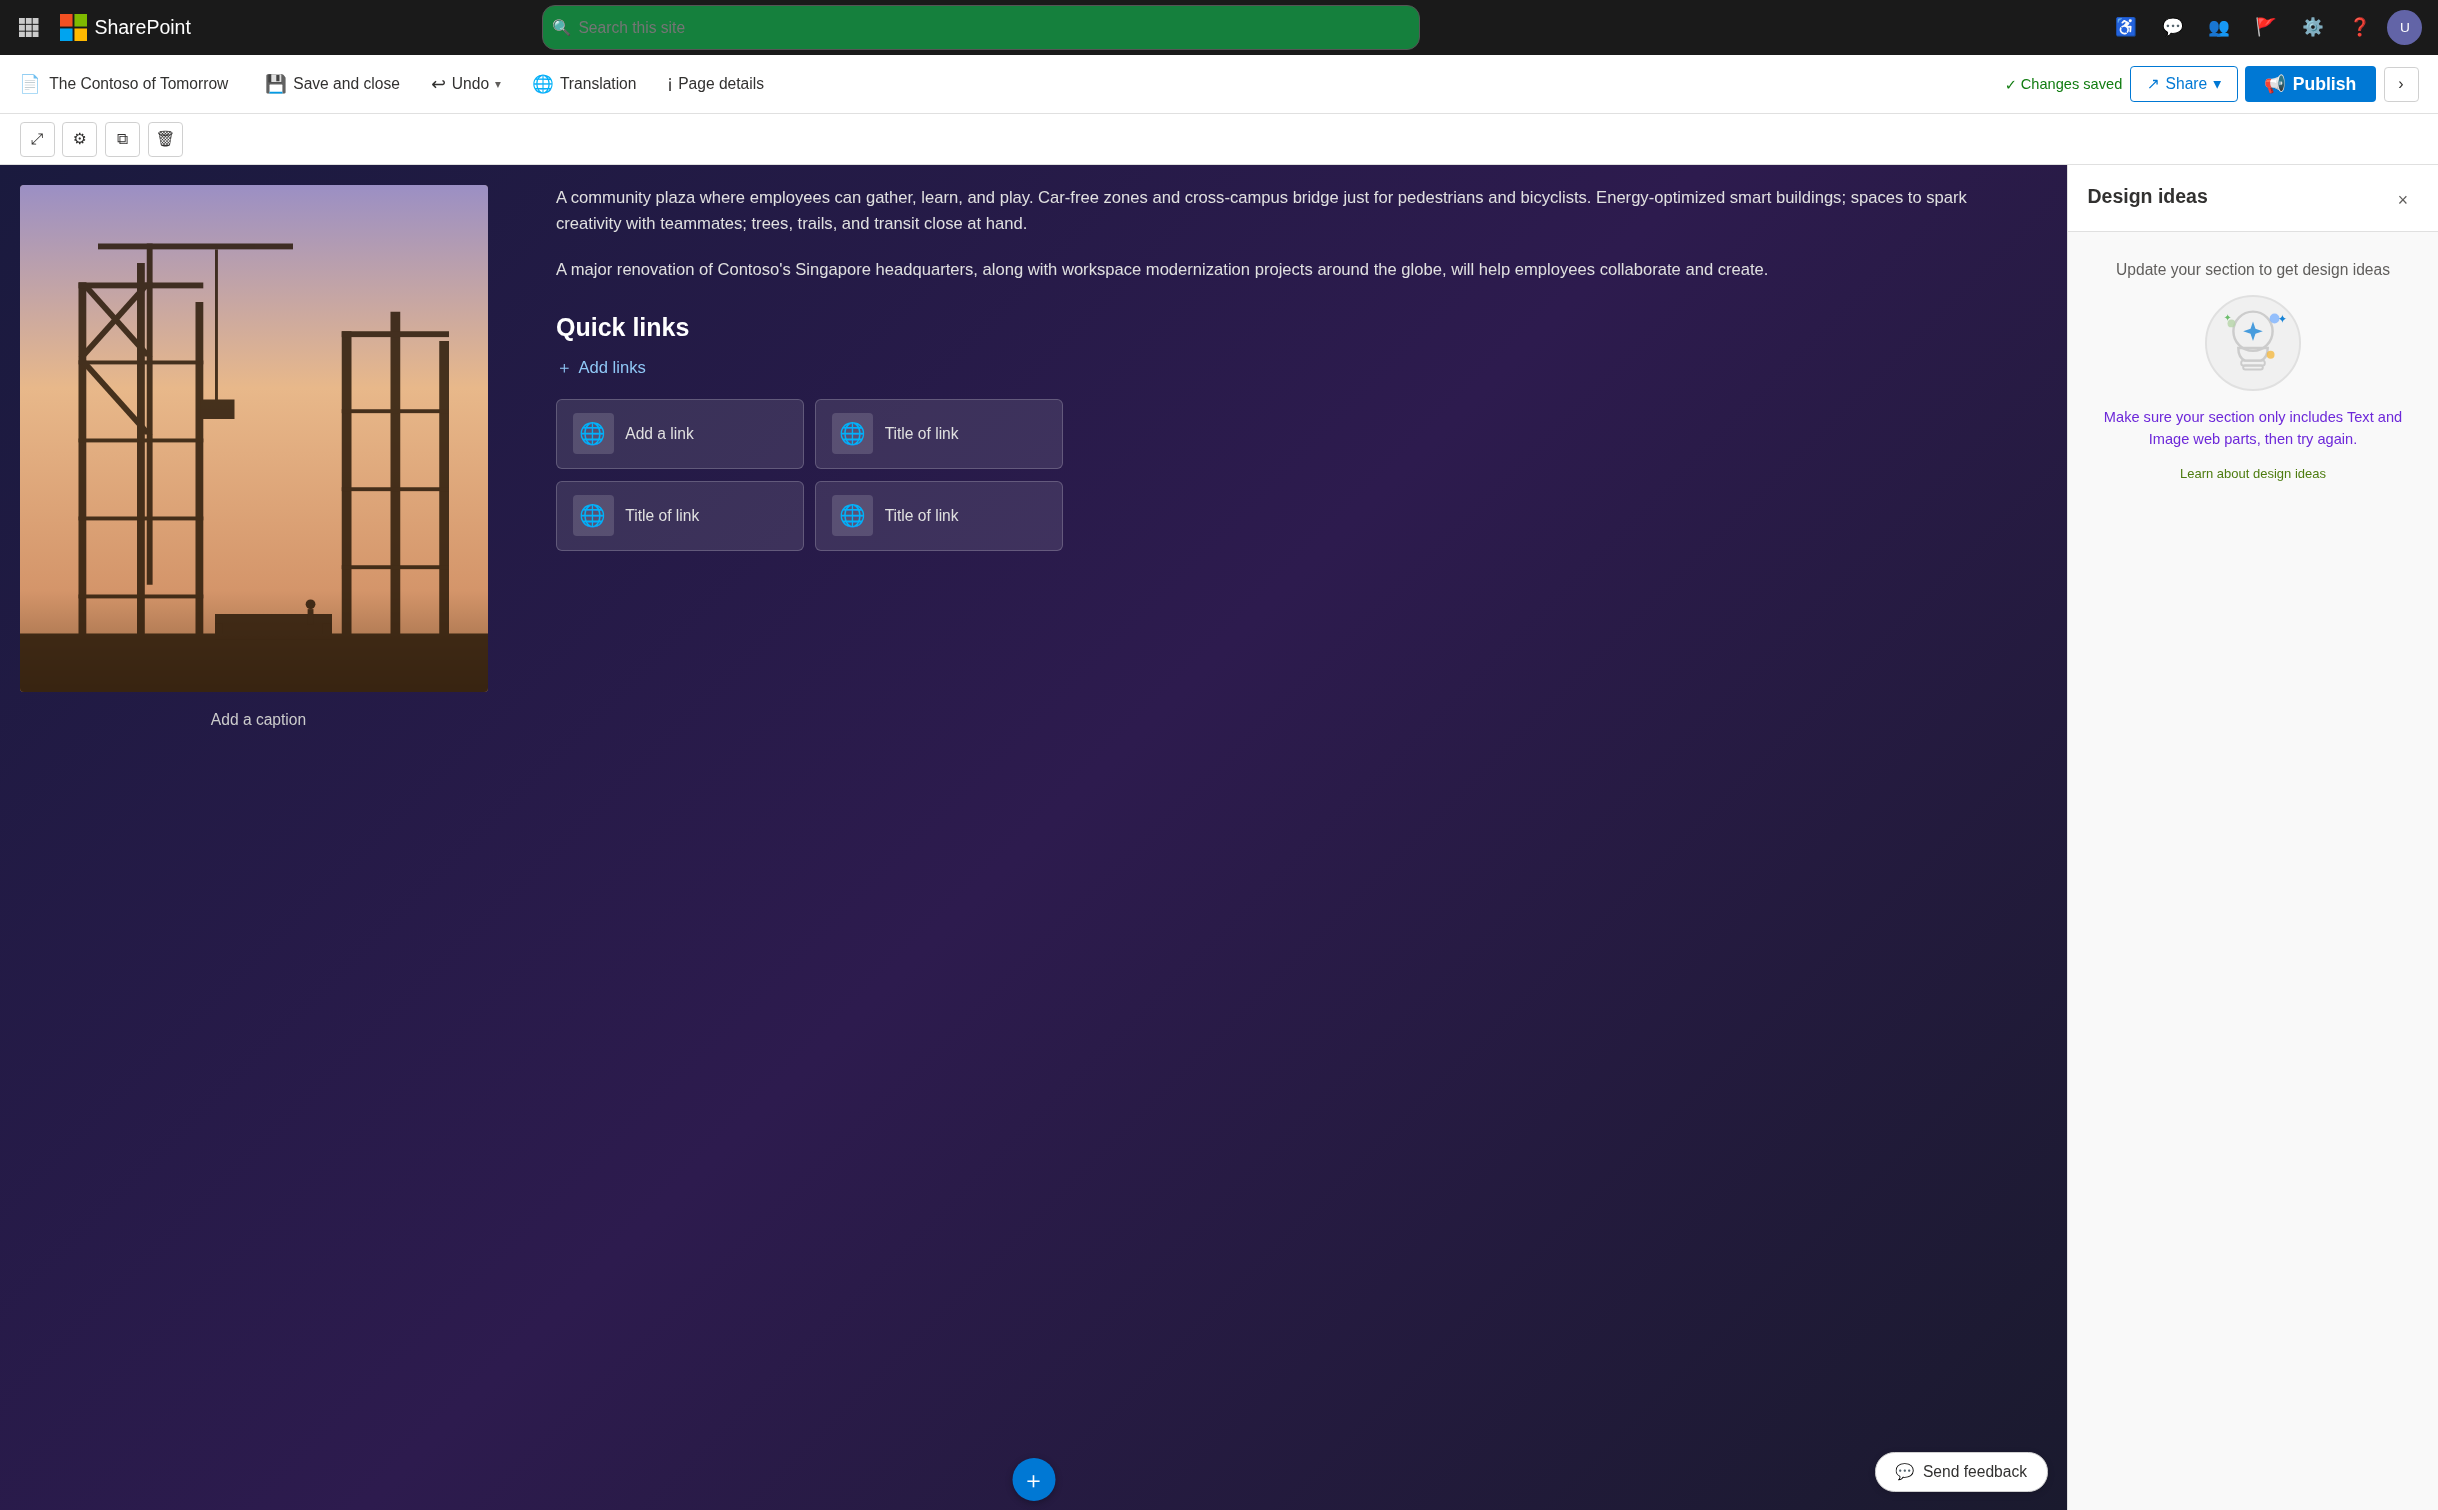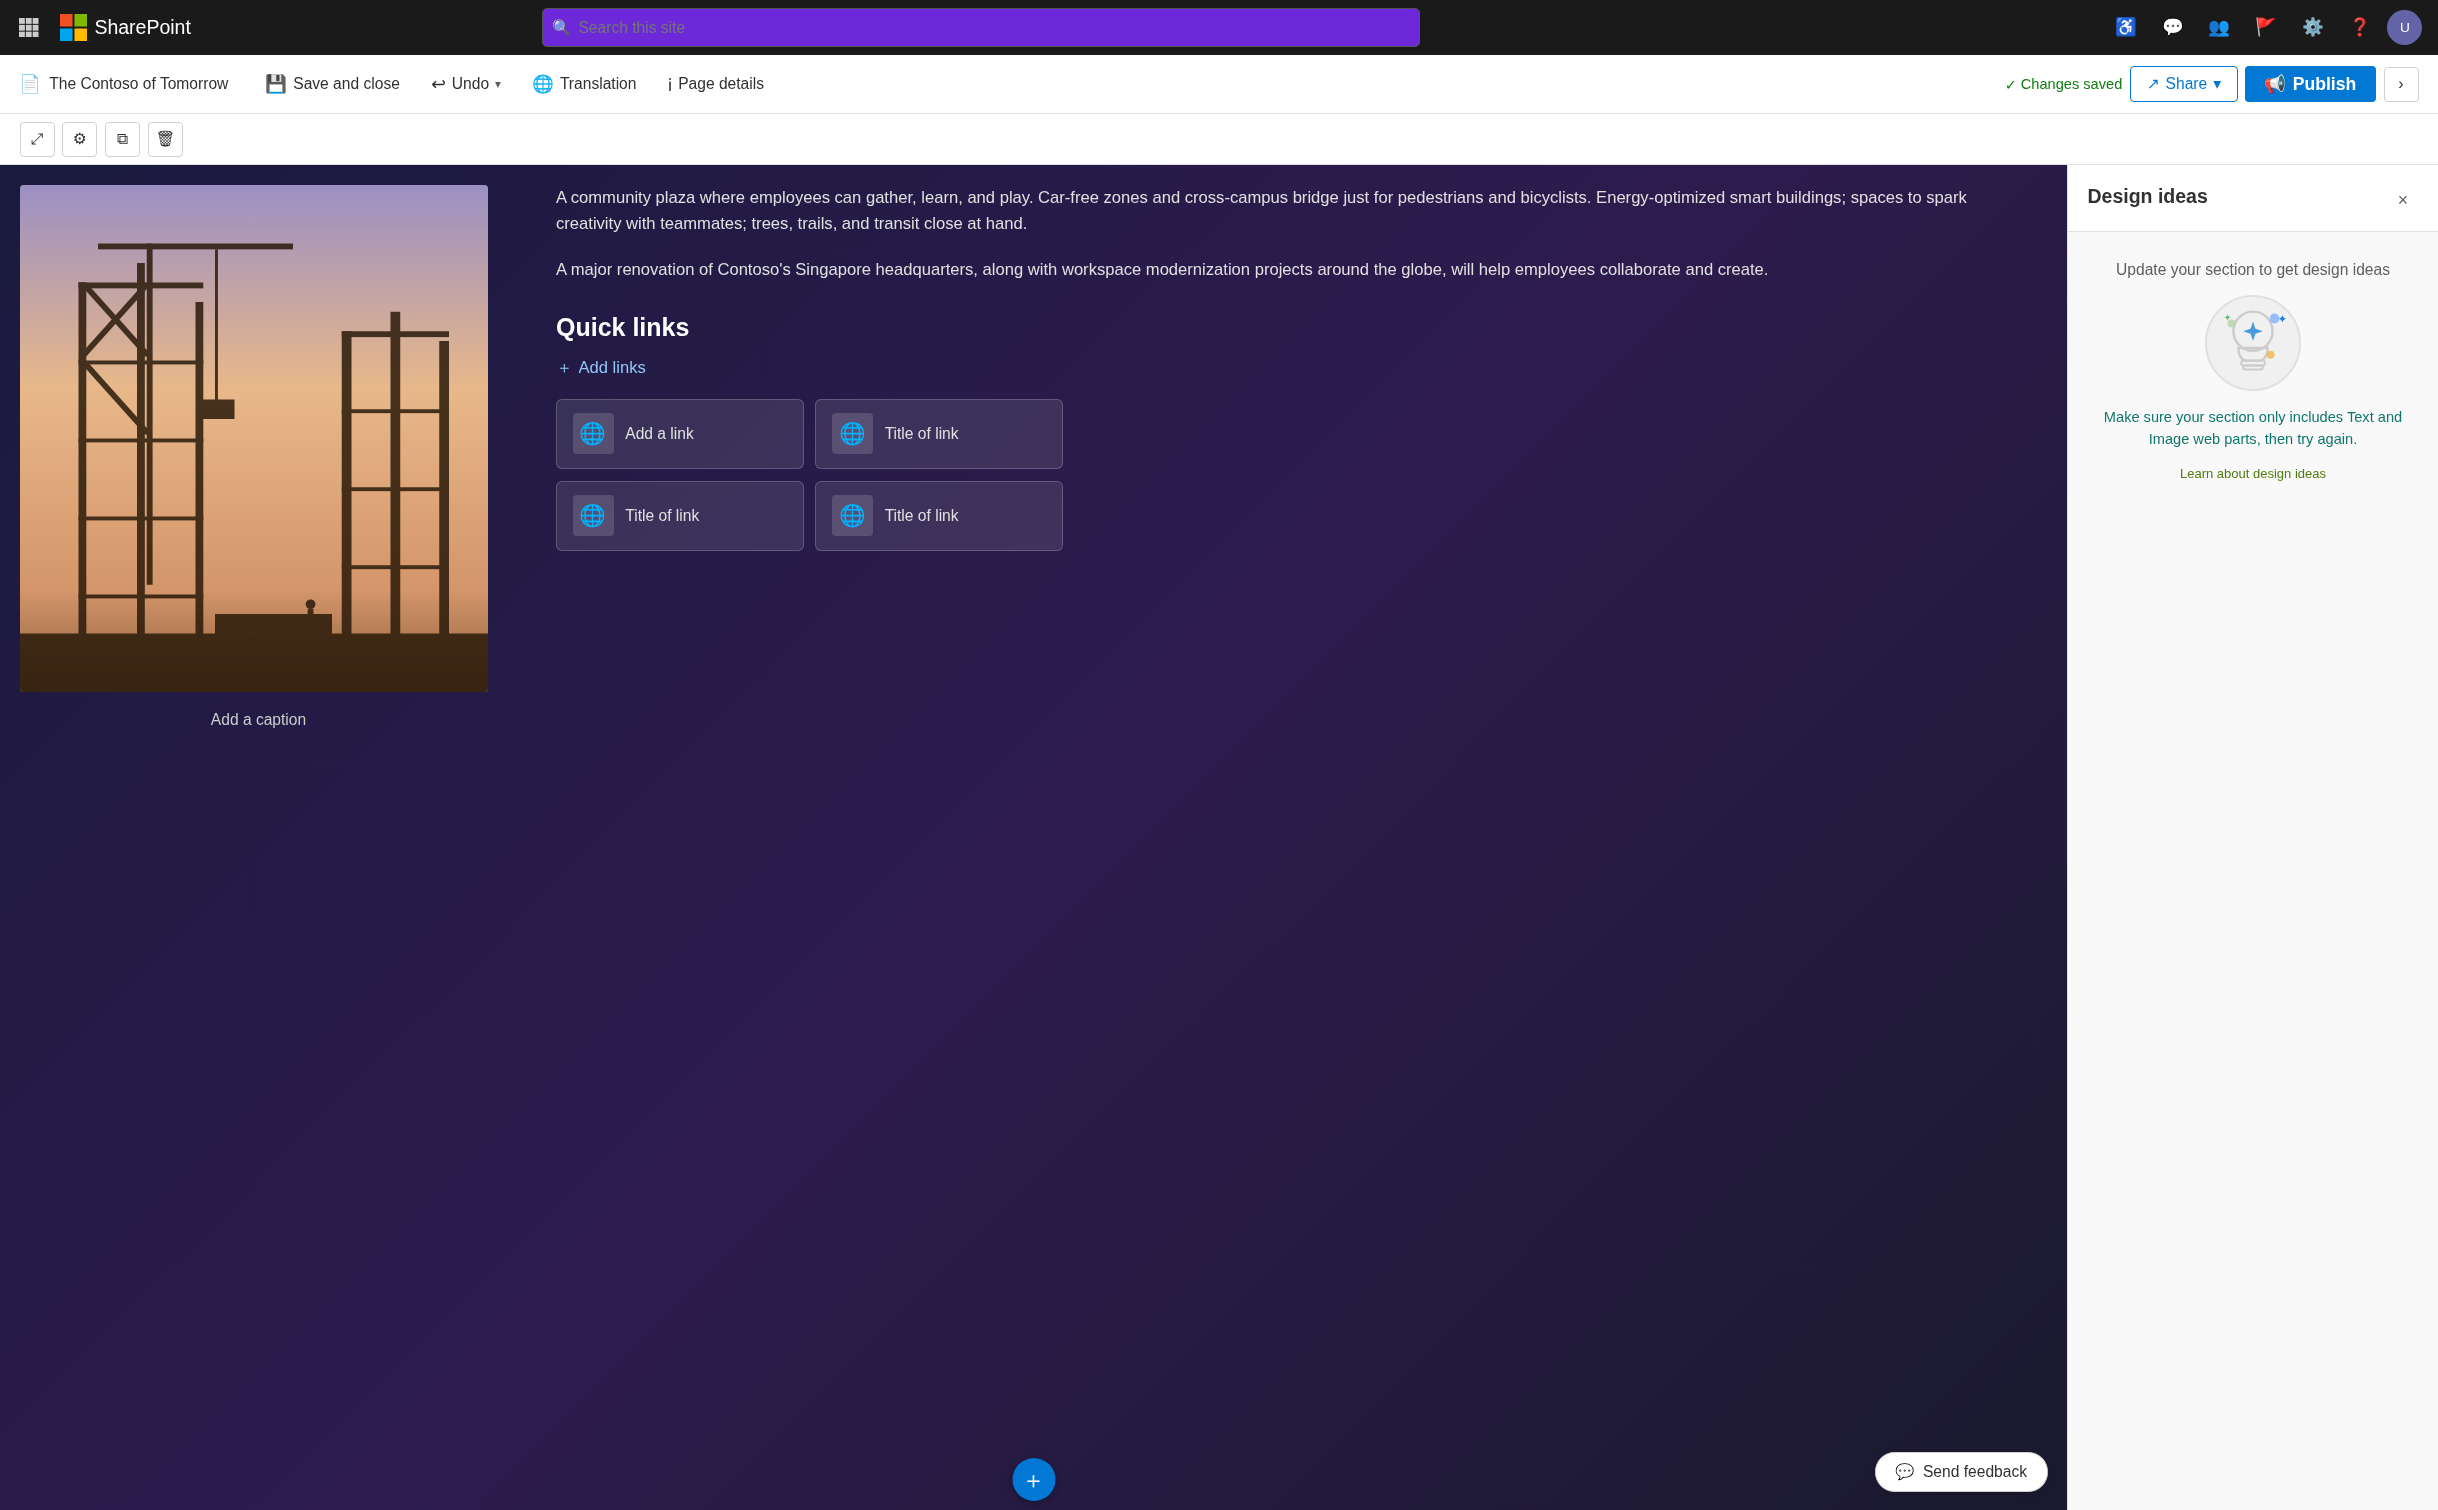--- a/index.html
+++ b/index.html
@@ -8,21 +8,21 @@
     
     .topbar {
       display: flex; align-items: center; background: #1a1a1a; height: 55px; padding: 0 15.6px; gap: 17px;
     }
     .topbar-logo { display: flex; align-items: center; gap: 7.8px; }
     .topbar-waffle { width: 27px; height: 27px; display: flex; align-items: center; justify-content: center; cursor: pointer; }
     .topbar-waffle svg { width: 19.5px; height: 19.5px; fill: #ccc; }
     .topbar-brand { color: #fff; font-size: 19.5px; font-weight: 400; }
     .topbar-search { flex: 1; max-width: 878px; margin: 0 auto; }
     .topbar-search input {
-      width: 100%; height: 39px; background: #6d28d9; border: 1px solid #555; border-radius: 5px;
+      width: 100%; height: 45px; background: #15803d; border: 1px solid #555; border-radius: 13px;
       color: #ccc; font-size: 15.6px; padding: 0 11.7px 0 35px; outline: none;
     }
     .topbar-search-wrap { position: relative; }
     .topbar-search-wrap .search-icon-pos {
       position: absolute; left: 9.8px; top: 50%; transform: translateY(-50%);
       color: #aaa; font-size: 15.6px; pointer-events: none;
     }
     .topbar-icons { display: flex; align-items: center; gap: 7.8px; margin-left: auto; }
     .topbar-icon-btn {
       width: 39px; height: 39px; display: flex; align-items: center; justify-content: center;
@@ -146,21 +146,21 @@
     .design-ideas-title { font-size: 19.5px; font-weight: 600; color: #323130; }
     .close-panel-btn {
       width: 31px; height: 31px; display: flex; align-items: center; justify-content: center;
       cursor: pointer; color: #605e5c; font-size: 17.6px; border-radius: 3.9px;
     }
     .design-ideas-body { flex: 1; padding: 29px 19.5px; display: flex; flex-direction: column; align-items: center; gap: 15px; }
     .design-update-text { color: #605e5c; font-size: 15.6px; text-align: center; }
     .design-bulb-icon {
       width: 98px; height: 98px; display: flex; align-items: center; justify-content: center;
     }
-    .design-info-text { color: #0f766e; font-size: 14.6px; text-align: center; line-height: 1.5; }
+    .design-info-text { color: #6d28d9; font-size: 14.6px; text-align: center; line-height: 1.5; }
     .learn-link { color: #4d7c0f; font-size: 13px; text-decoration: none; cursor: pointer; }
 
     
     .content-area::-webkit-scrollbar { width: 9.8px; }
     .content-area::-webkit-scrollbar-track { background: rgba(0,0,0,0.2); }
     .content-area::-webkit-scrollbar-thumb { background: rgba(255,255,255,0.3); border-radius: 4.9px; }
 
     
     .send-feedback-btn {
       position: absolute; bottom: 19.5px; right: 19.5px;

